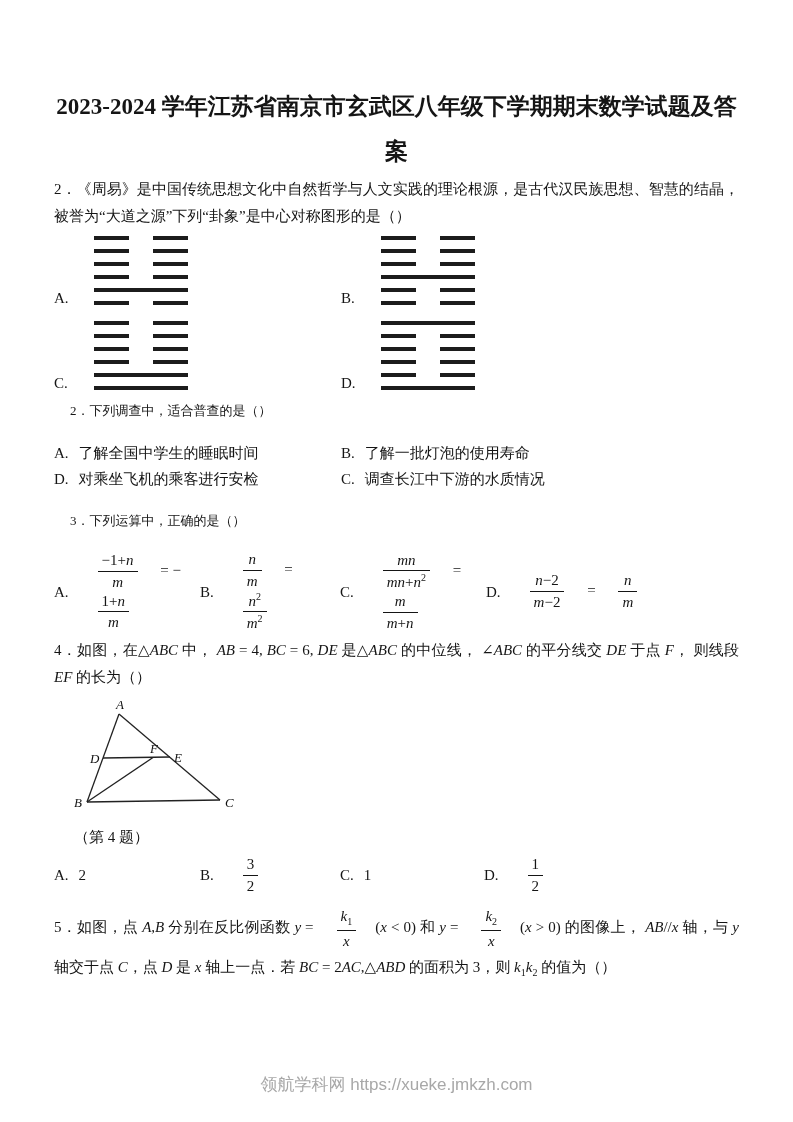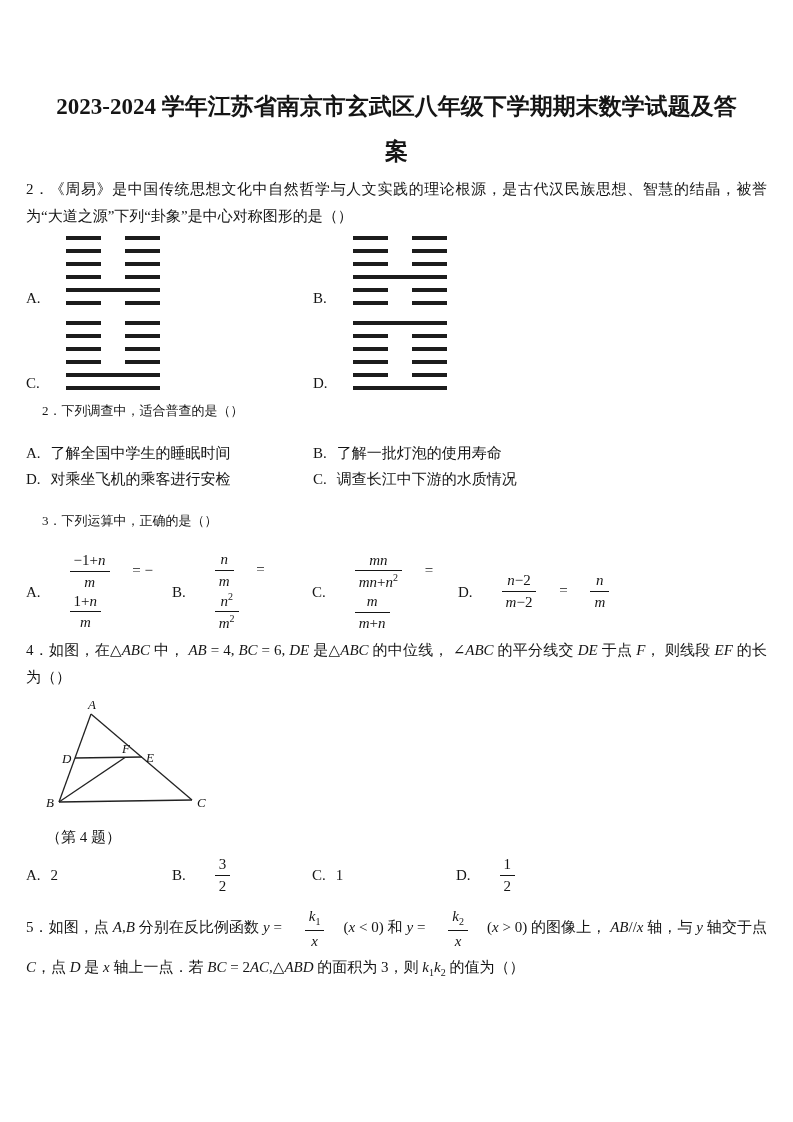--- a/index.html
+++ b/index.html
@@ -1,21 +1,21 @@
 <!DOCTYPE html>
 <html><head>
 <meta charset="utf-8">
 <style>
   html,body{margin:0;padding:0;background:#e8e8e8;}
   .page{
     width:793px;height:1122px;background:#ffffff;position:relative;
     margin:0 auto;overflow:hidden;color:#151515;
     font-family:"Liberation Serif","DejaVu Serif",serif;
   }
-  .content{padding:0 26px;}
+  .content{padding:0 54px;}
   .title{margin:84px 0 0 0;text-align:center;font-weight:bold;font-size:23px;line-height:45px;}
   .title .tline{display:block;}
   .sec{margin:8px 0 0 0;font-weight:bold;font-size:16px;line-height:26px;text-align:justify;}
   .stem{margin:2px 0 0 0;font-size:15px;line-height:27px;text-align:justify;}
   .plain{font-size:13px;line-height:26px;margin:16px;}
   
   .hexgrid{margin-top:6px;display:grid;grid-template-columns:287px auto;row-gap:16px;}
   .hexcell{display:flex;align-items:flex-end;}
   .optlabel{font-size:15px;flex:0 0 40px;line-height:14px;}
   .hexagram{display:flex;flex-direction:column;gap:9px;width:94px;}
@@ -237,13 +237,16 @@
       <div class="mcell">
           <span class="optlabel">D.</span>
           <span><span class="frac"><span class="num"><span>1</span></span><span class="den"><span>2</span></span></span></span>
         </div>
     </div>
 
     <p class="q5"><span>5．如图，点 </span><span class="mvar">A</span><span>,</span><span class="mvar">B</span><span> 分别在反比例函数 </span><span class="mvar">y</span><span> = </span><span class="frac"><span class="num"><span class="mvar">k</span><sub>1</sub></span><span class="den"><span class="mvar">x</span></span></span><span>(</span><span class="mvar">x</span><span> &lt; 0) 和 </span><span class="mvar">y</span><span> = </span><span class="frac"><span class="num"><span class="mvar">k</span><sub>2</sub></span><span class="den"><span class="mvar">x</span></span></span><span>(</span><span class="mvar">x</span><span> &gt; 0) 的图像上， </span><span class="mvar">AB</span><span>//</span><span class="mvar">x</span><span> 轴，与 </span><span class="mvar">y</span><span> 轴交于点 </span><span class="mvar">C</span><span>，点 </span><span class="mvar">D</span><span> 是 </span><span class="mvar">x</span><span> 轴上一点．若 </span><span class="mvar">BC</span><span> = 2</span><span class="mvar">AC</span><span>,△</span><span class="mvar">ABD</span><span> 的面积为 3，则 </span><span class="mvar">k</span><sub>1</sub><span class="mvar">k</span><sub>2</sub><span> 的值为（）</span></p>
 
   </div>
 
+  <div class="footer">
+    <span>领航学科网 https://xueke.jmkzh.com</span>
+  </div>
 </div>
 
 </body></html>

